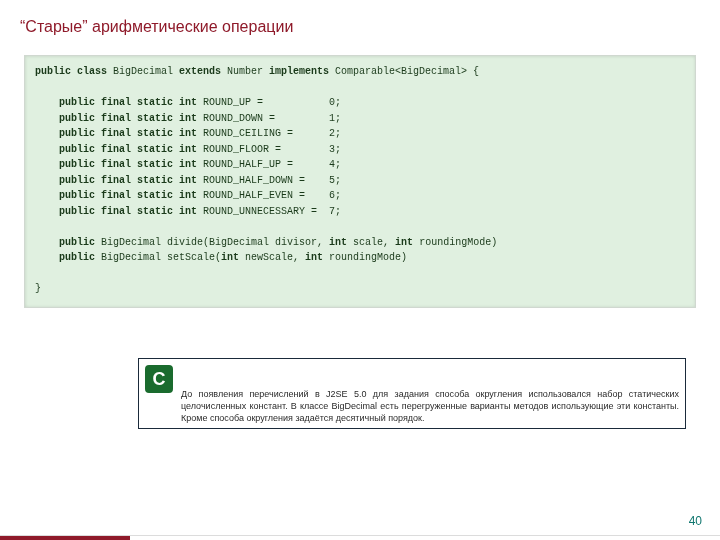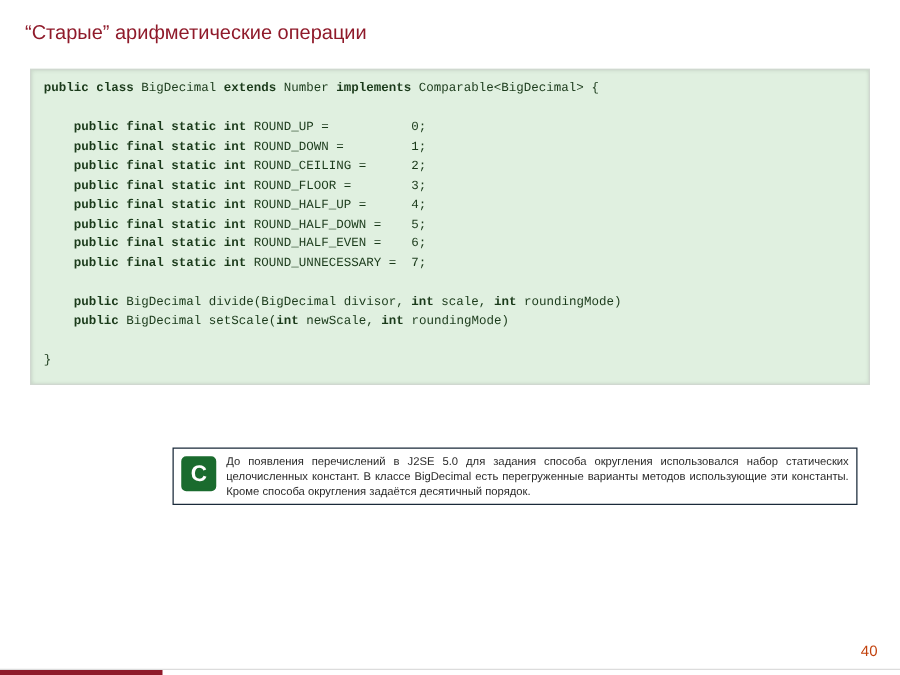--- a/index.html
+++ b/index.html
@@ -57,26 +57,27 @@
     display: flex;
     align-items: center;
     justify-content: center;
     margin-top: 2px;
   }
   .note-text {
     font-size: 9px;
     line-height: 1.35;
     color: #2a2a2a;
     text-align: justify;
+    margin-top: 25px;
   }
   .page-num {
     position: absolute;
     right: 18px;
     bottom: 12px;
-    color: #c2410c;
+    color: #0f766e;
     font-size: 12px;
   }
   .footer-bar {
     position: absolute;
     left: 0;
     bottom: 0;
     height: 4px;
     background: #8f1a2a;
     width: 130px;
   }

